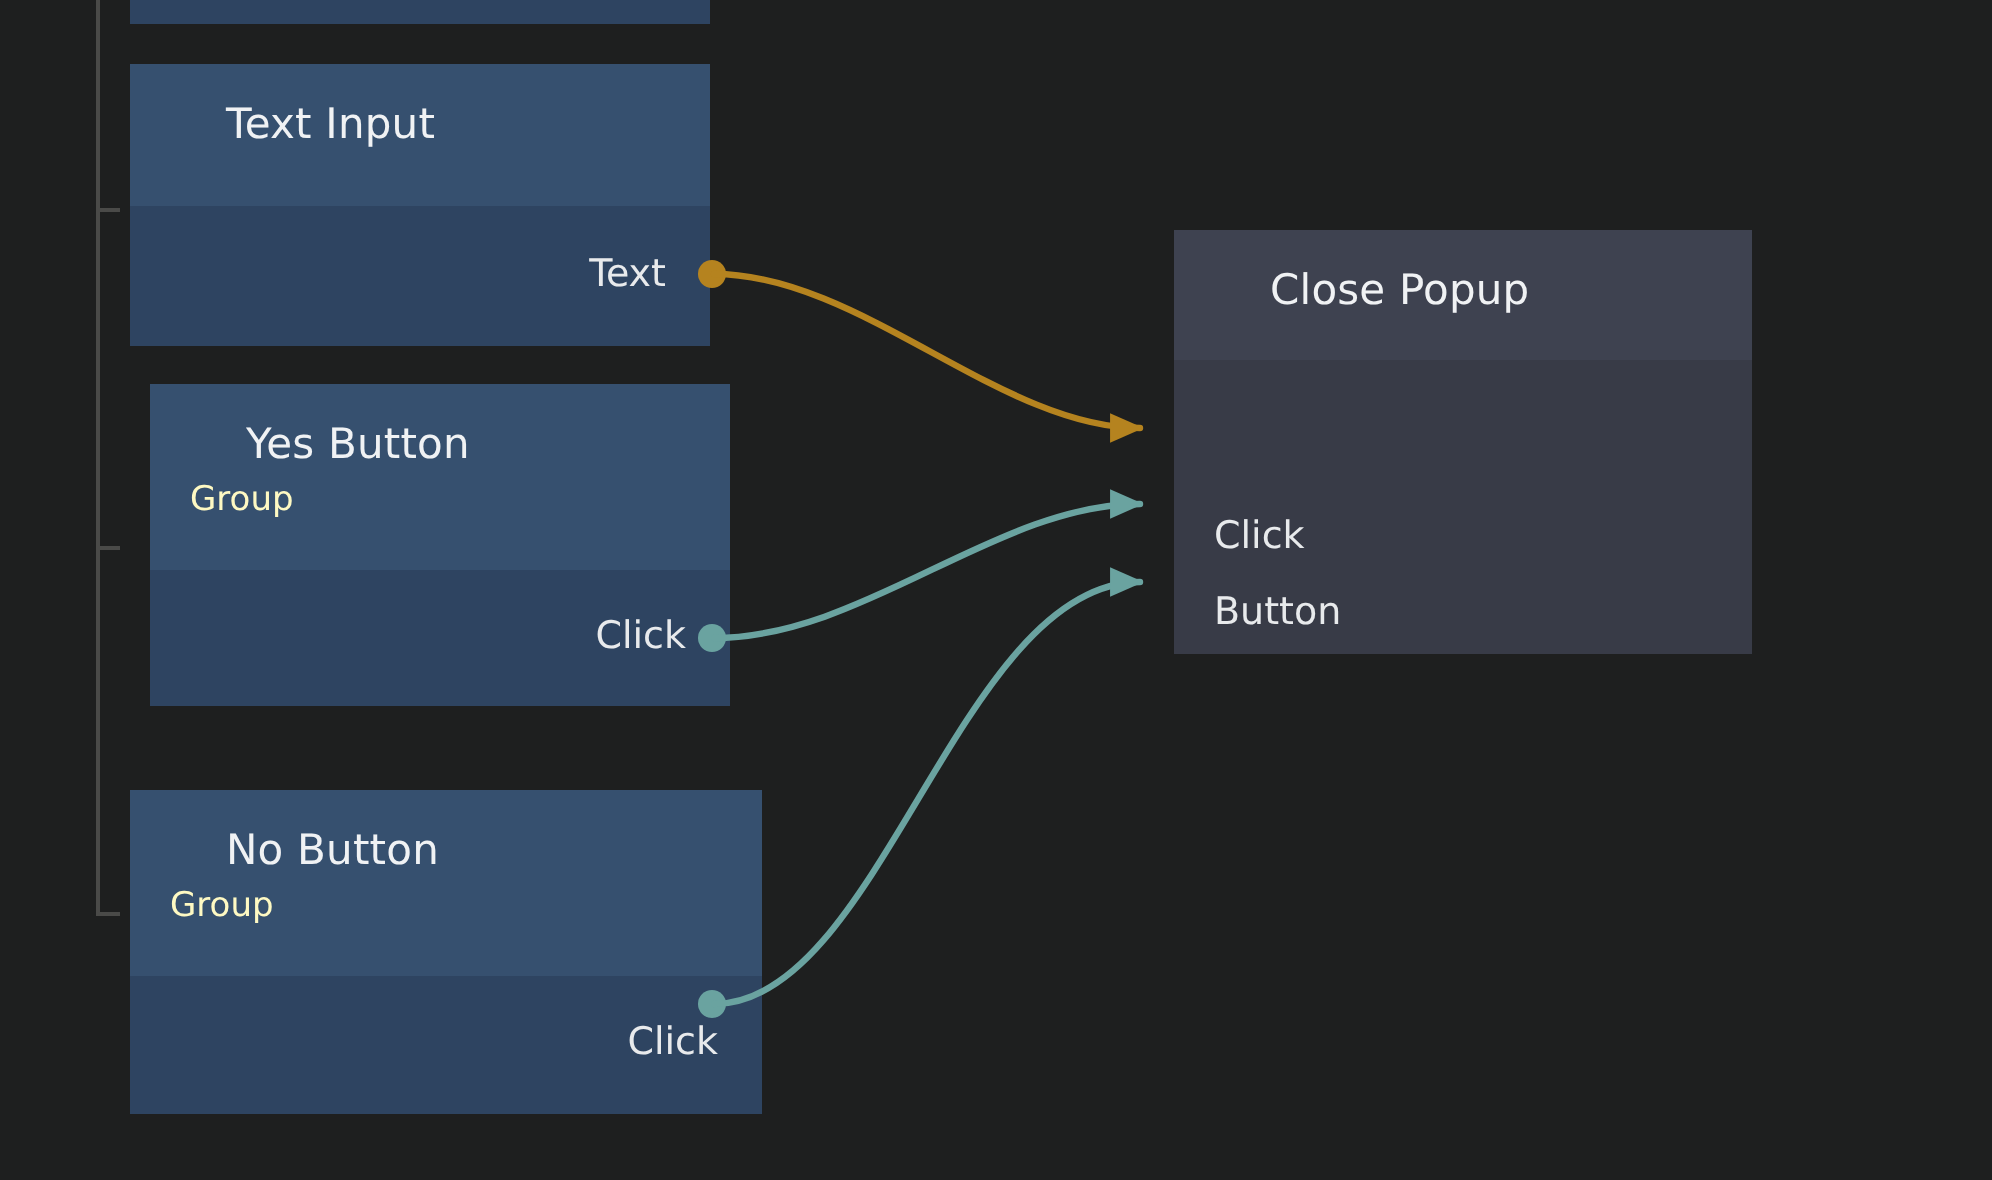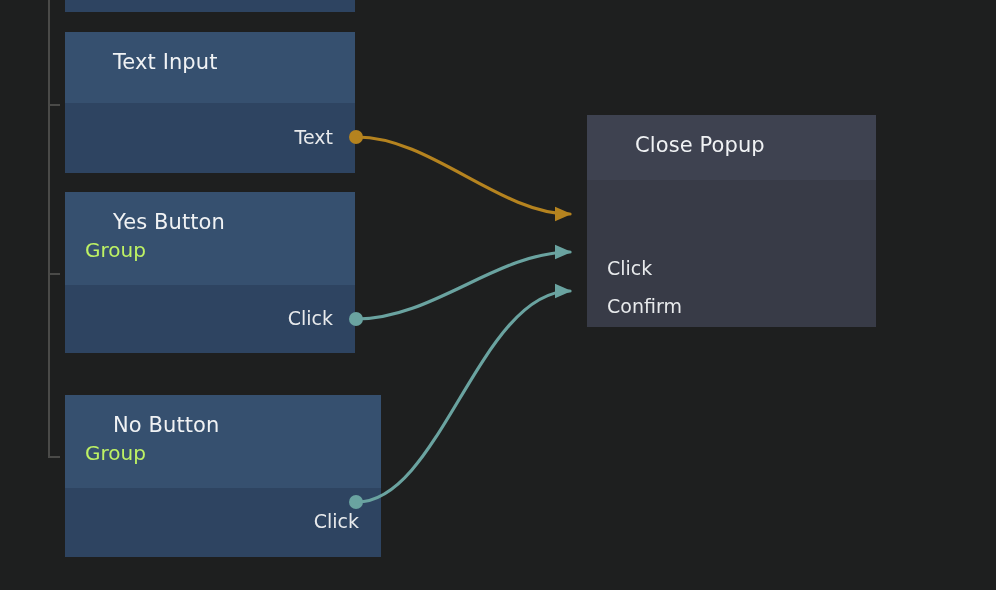--- a/index.html
+++ b/index.html
@@ -61,22 +61,22 @@
     display: block;
     color: #f0f2f4;
     font-size: 21px;
     line-height: 25px;
     letter-spacing: 0.1px;
     white-space: nowrap;
     margin-left: 28px;
   }
   .node-subtitle {
     display: block;
-    color: #bef264;
-    font-size: 20px;
+    color: #fef9c3;
+    font-size: 17px;
     line-height: 24px;
     margin-top: 3px;
     white-space: nowrap;
   }
   
   .port-row-out {
     position: absolute;
     right: 0;
     display: flex;
     align-items: center;
@@ -138,21 +138,21 @@
     </div>
     <div class="node-body" style="height:70px;">
       <div class="port-row-out" style="top:23px; right:22px;">
         <span class="port-label-out">Text</span>
       </div>
     </div>
   </div>
 
   <div class="port-dot" style="left:349px; top:130px; background:#b5831f;"></div>
 
-  <div class="node node-blue" style="left:65px; top:192px; width:290px; height:161px;">
+  <div class="node node-blue" style="left:75px; top:192px; width:290px; height:161px;">
     <div class="node-header" style="height:93px;">
       <span class="node-title">Yes Button</span>
       <span class="node-subtitle">Group</span>
     </div>
     <div class="node-body" style="height:68px;">
       <div class="port-row-out" style="top:22px; right:22px;">
         <span class="port-label-out">Click</span>
       </div>
     </div>
   </div>
@@ -173,21 +173,21 @@
 
   <div class="node node-grey" style="left:587px; top:115px; width:289px; height:212px;">
     <div class="node-header" style="height:65px;">
       <span class="node-title">Close Popup</span>
     </div>
     <div class="node-body" style="height:147px;">
       <div class="port-row-in" style="top:77px; left:20px;">
         <span class="port-label-in">Click</span>
       </div>
       <div class="port-row-in" style="top:115px; left:20px;">
-        <span class="port-label-in">Confirm</span>
+        <span class="port-label-in">Button</span>
       </div>
 
     </div>
   </div>
 
   <svg id="wires" viewBox="0 0 996 590" width="996" height="590" xmlns="http://www.w3.org/2000/svg">
     <defs>
       <marker id="arrow-orange" viewBox="0 0 10 10" refX="9" refY="5" markerWidth="5.2" markerHeight="5.2" orient="auto-start-reverse">
         <path d="M 0 0.6 L 10 5 L 0 9.4 z" fill="#b5831f"></path>
       </marker>

